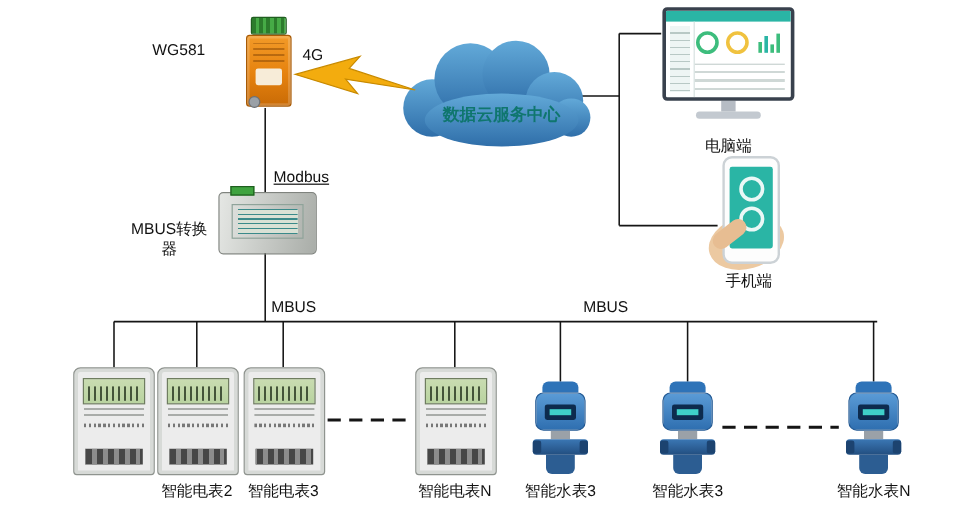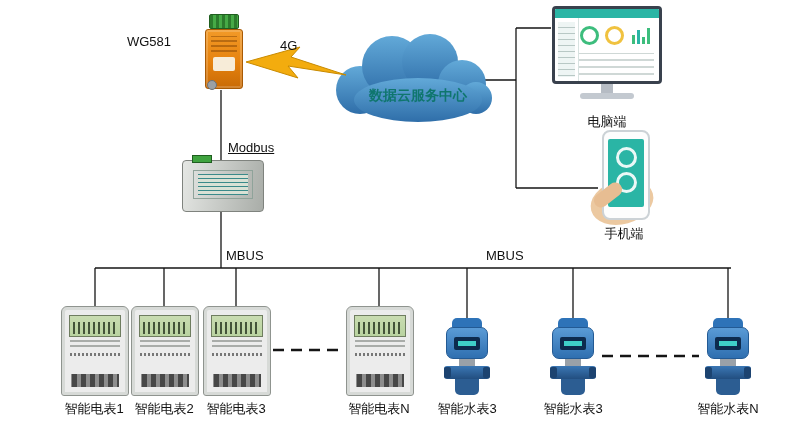--- a/index.html
+++ b/index.html
@@ -131,21 +131,21 @@
   </svg>
 
   <div class="lbl gw-label">
     <div>WG581</div>
   </div>
   <div class="gw">
     <div class="gw-term"></div>
     <div class="gw-body"></div>
     <div class="gw-nub"></div>
   </div>
-  <div class="lbl" style="left:252px;top:38px;margin-left:28px;">4G</div>
+  <div class="lbl" style="left:252px;top:38px;">4G</div>
 
   <div class="lbl cloud-text">数据云服务中心</div>
 
   <div class="monitor">
     <div class="mon-screen">
       <div class="mon-bar"></div>
       <div class="mon-side"></div>
       <div class="donut g"></div>
       <div class="donut y"></div>
       <div class="mon-bars">
@@ -167,20 +167,21 @@
       <div class="phone-screen">
         <div class="gauge"></div>
         <div class="gauge"></div>
       </div>
     </div>
     <div class="thumb"></div>
   </div>
   <div class="lbl phone-label">手机端</div>
 
   <div class="lbl" style="left:228px;top:140px;text-decoration:underline;">Modbus</div>
+  <div class="lbl conv-label">MBUS转换器</div>
   <div class="conv">
     <div class="conv-sticker"></div>
   </div>
 
   <div class="lbl" style="left:226px;top:248px;">MBUS</div>
   <div class="lbl" style="left:486px;top:248px;">MBUS</div>
 
   <div class="emeter" style="left:61px">
     <div class="em-lcd"></div>
       <div class="em-sub"></div>
@@ -227,21 +228,20 @@
   <div class="wmeter" style="left:705px">
     <div class="wm-cap"></div>
       <div class="wm-head">
         <div class="wm-screen"></div>
       </div>
     <div class="wm-neck"></div>
       <div class="wm-pipe"></div>
       <div class="wm-lower"></div>
   </div>
 
-  <div class="cap" style="left:54px">智能电表1</div>
   <div class="cap" style="left:124px">智能电表2</div>
   <div class="cap" style="left:196px">智能电表3</div>
   <div class="cap" style="left:339px">智能电表N</div>
   <div class="cap" style="left:427px">智能水表3</div>
   <div class="cap" style="left:533px">智能水表3</div>
   <div class="cap" style="left:688px">智能水表N</div>
 
 </div>
 
 </body></html>

